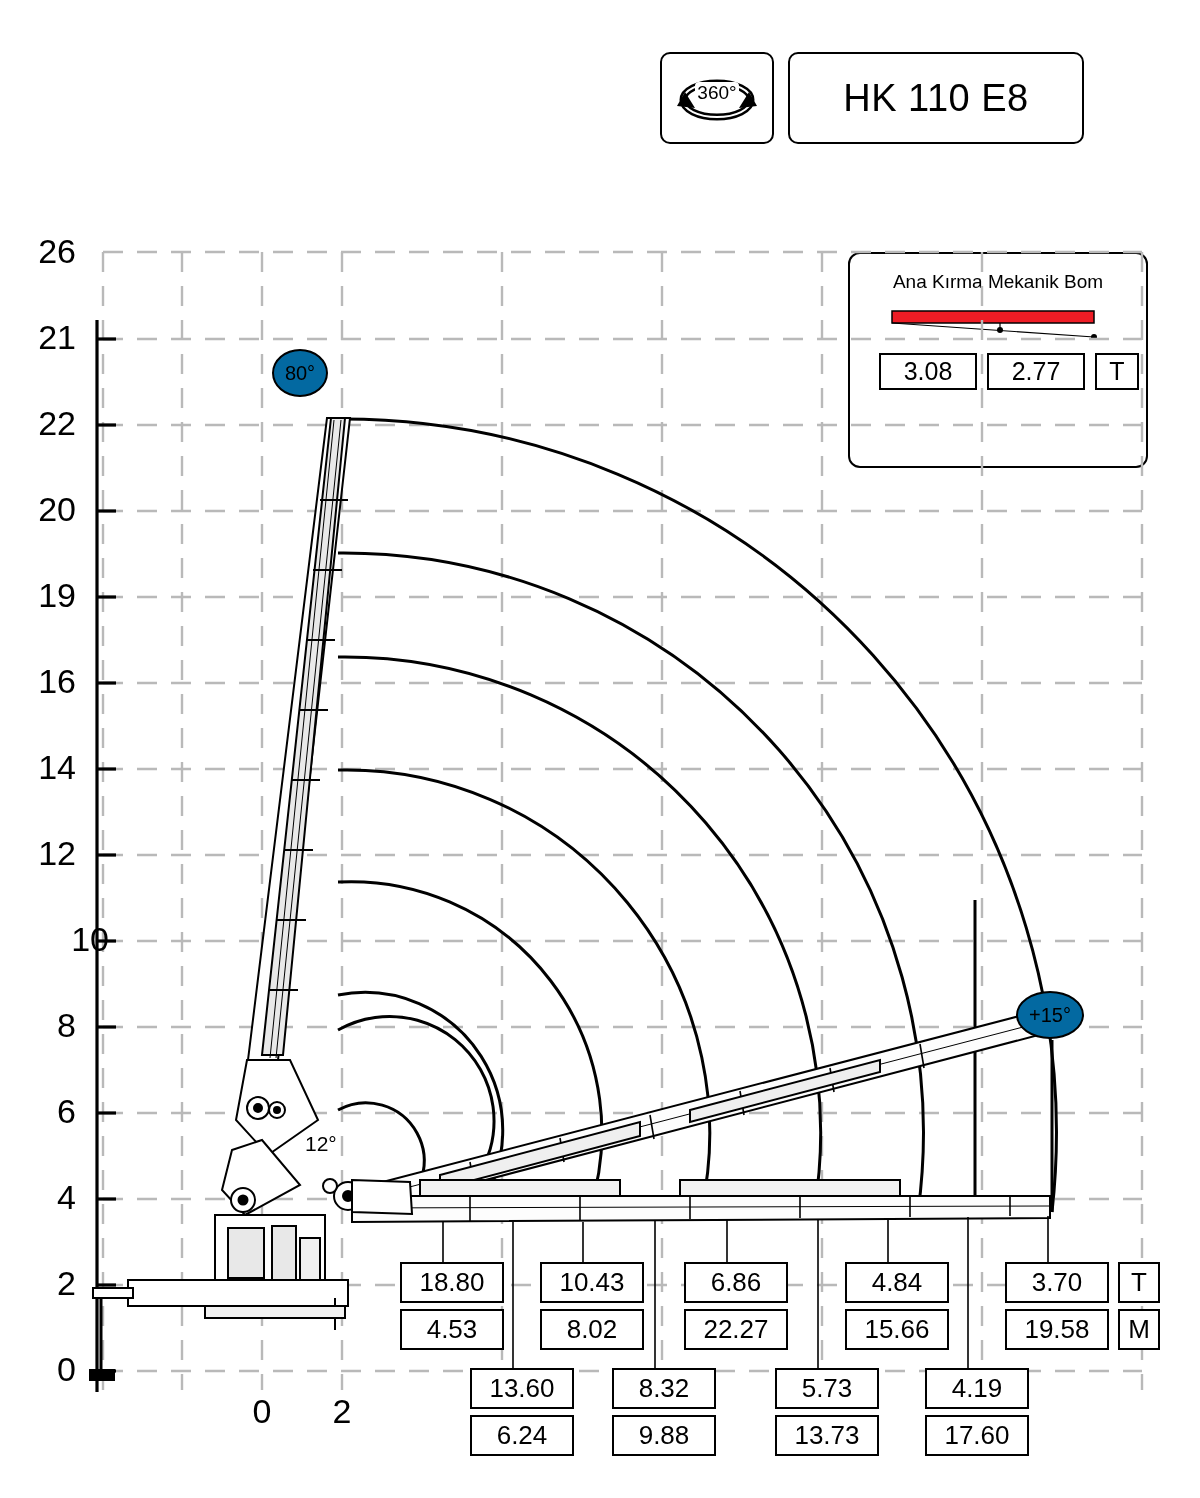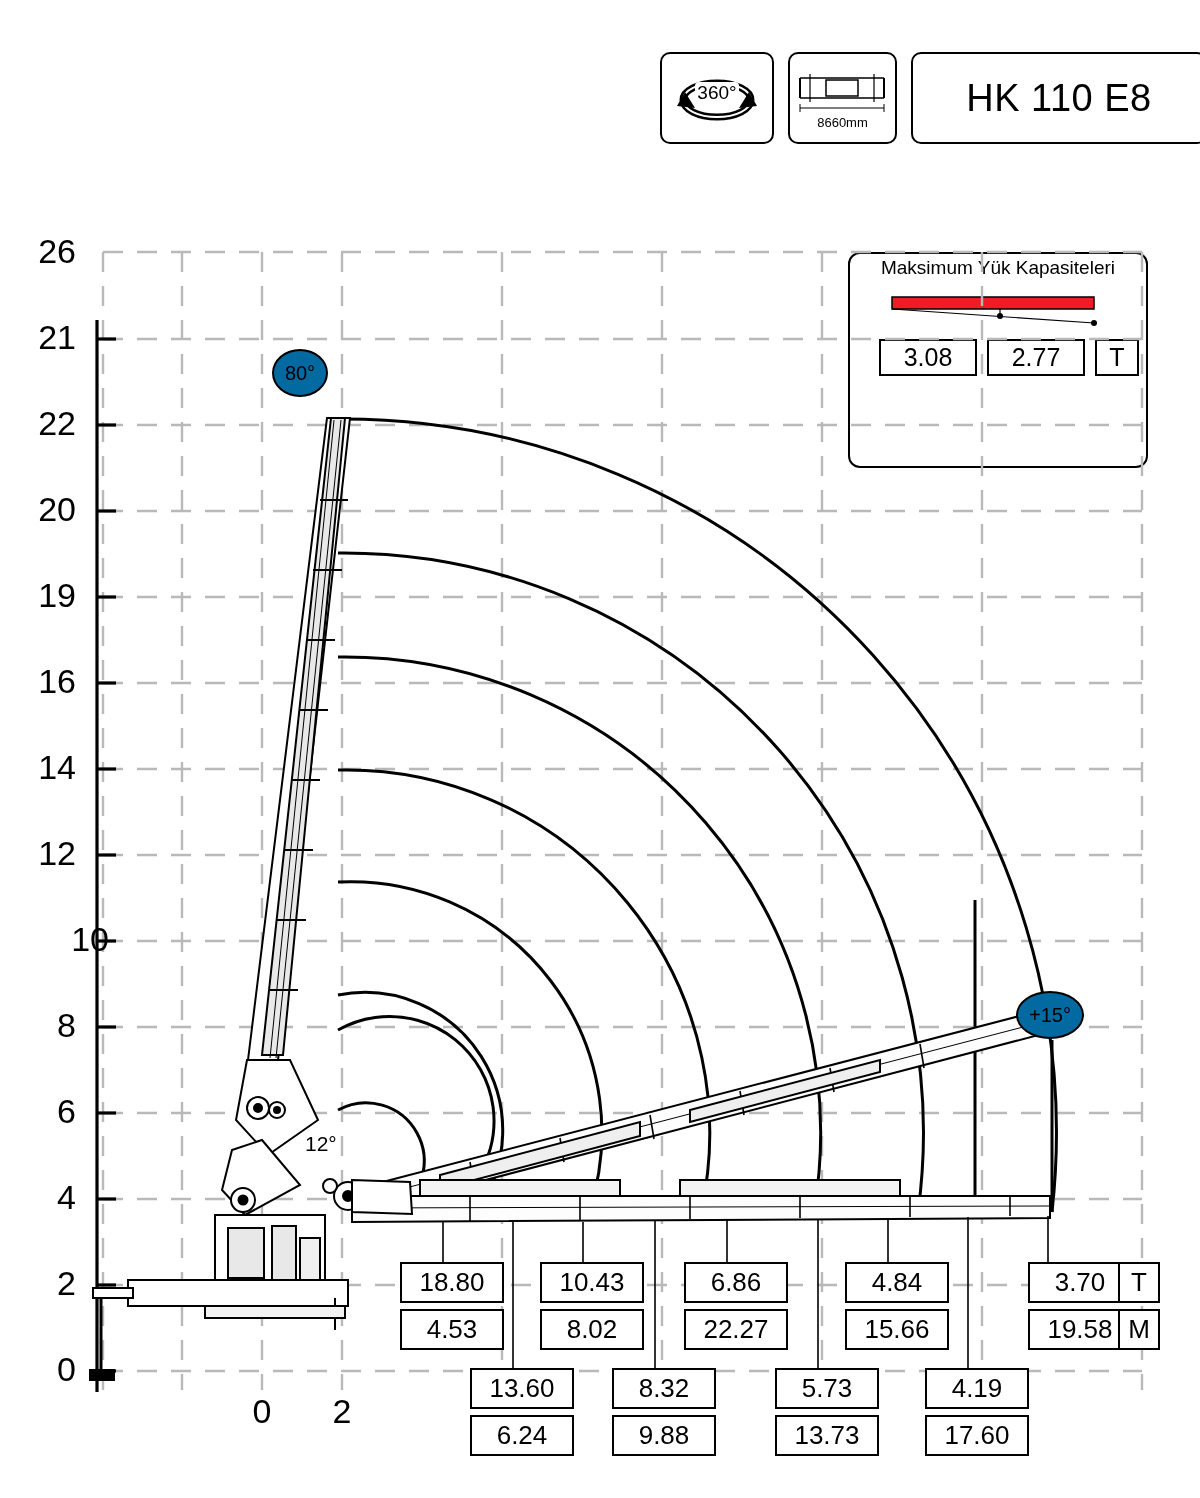--- a/index.html
+++ b/index.html
@@ -50,43 +50,28 @@
     <svg width="104" height="80" viewBox="0 0 104 80">
       <ellipse cx="52" cy="42" rx="34" ry="17" fill="none" stroke="#000" stroke-width="7"></ellipse>
       <ellipse cx="52" cy="42" rx="34" ry="17" fill="none" stroke="#fff" stroke-width="2"></ellipse>
       <polygon points="20,34 12,48 30,50" fill="#000"></polygon>
       <polygon points="84,34 92,48 74,50" fill="#000"></polygon>
       <rect x="30" y="24" width="44" height="22" rx="4" fill="#fff"></rect>
     </svg>
     <span class="rot-text" style="position:absolute;left:0;top:28px;width:100%;text-align:center;">360°</span>
   </div>
 
-  <div class="badge" id="badge-outrigger">
-    <svg width="92" height="46" viewBox="0 0 92 46" style="position:absolute;top:14px;left:6px;">
-      <line x1="4" y1="10" x2="88" y2="10" stroke="#000" stroke-width="1.5"></line>
-      <line x1="4" y1="30" x2="88" y2="30" stroke="#000" stroke-width="1.5"></line>
-      <rect x="30" y="12" width="32" height="16" fill="none" stroke="#000" stroke-width="1.5"></rect>
-      <line x1="4" y1="10" x2="4" y2="30" stroke="#000" stroke-width="2"></line>
-      <line x1="88" y1="10" x2="88" y2="30" stroke="#000" stroke-width="2"></line>
-      <line x1="14" y1="6" x2="14" y2="34" stroke="#000" stroke-width="1.2"></line>
-      <line x1="78" y1="6" x2="78" y2="34" stroke="#000" stroke-width="1.2"></line>
-      <line x1="4" y1="40" x2="88" y2="40" stroke="#000" stroke-width="1"></line>
-      <line x1="4" y1="36" x2="4" y2="44" stroke="#000" stroke-width="1"></line>
-      <line x1="88" y1="36" x2="88" y2="44" stroke="#000" stroke-width="1"></line>
-    </svg>
-    <span class="outrigger-dim">8660mm</span>
-  </div>
 
   <div class="badge" id="badge-model">
     <span class="model-text">HK 110 E8</span>
   </div>
 </div>
 
 <div id="legend-box">
-  <div class="legend-title" style="padding-top:0">Maksimum Yük Kapasiteleri</div>
+  <div class="legend-title">Ana Kırma Mekanik Bom</div>
   <div id="legend-graphic">
     <svg width="296" height="48" viewBox="0 0 296 48">
       <rect x="42" y="10" width="202" height="12" fill="#ee1c25" stroke="#000" stroke-width="1.5"></rect>
       <line x1="42" y1="22" x2="244" y2="36" stroke="#000" stroke-width="1.2"></line>
       <line x1="150" y1="22" x2="150" y2="29" stroke="#000" stroke-width="1.2"></line>
       <circle cx="150" cy="29" r="3" fill="#000"></circle>
       <circle cx="244" cy="36" r="3" fill="#000"></circle>
     </svg>
   </div>
   <div id="legend-values">
@@ -283,21 +268,21 @@
   <div class="vbox">8.02</div>
 </div>
 <div class="caps" style="left:684px;top:1262px;">
   <div class="vbox">6.86</div>
   <div class="vbox">22.27</div>
 </div>
 <div class="caps" style="left:845px;top:1262px;">
   <div class="vbox">4.84</div>
   <div class="vbox">15.66</div>
 </div>
-<div class="caps" style="left:1028px;top:1262px;">
+<div class="caps" style="left:1005px;top:1262px;">
   <div class="vbox">3.70</div>
   <div class="vbox">19.58</div>
 </div>
 
 <div class="tmbox" style="left:1118px;top:1262px;">
   <div class="vbox">T</div>
   <div class="vbox" style="margin-top:6px;">M</div>
 </div>
 
 <div class="caps" style="left:470px;top:1368px;">

